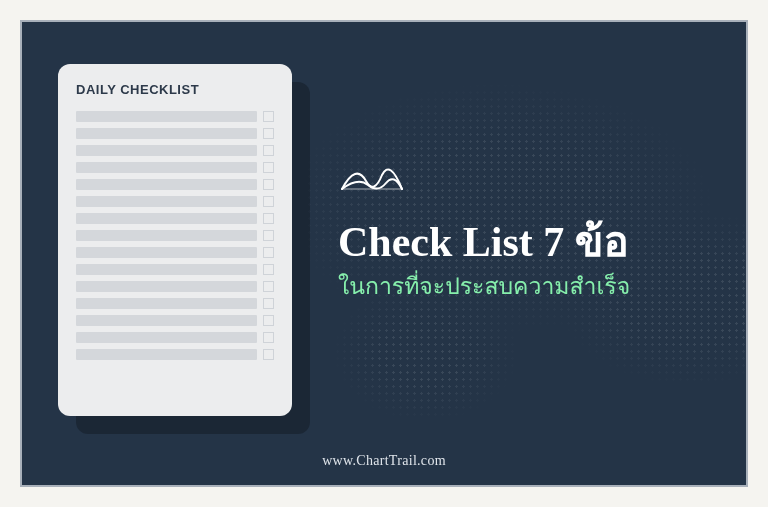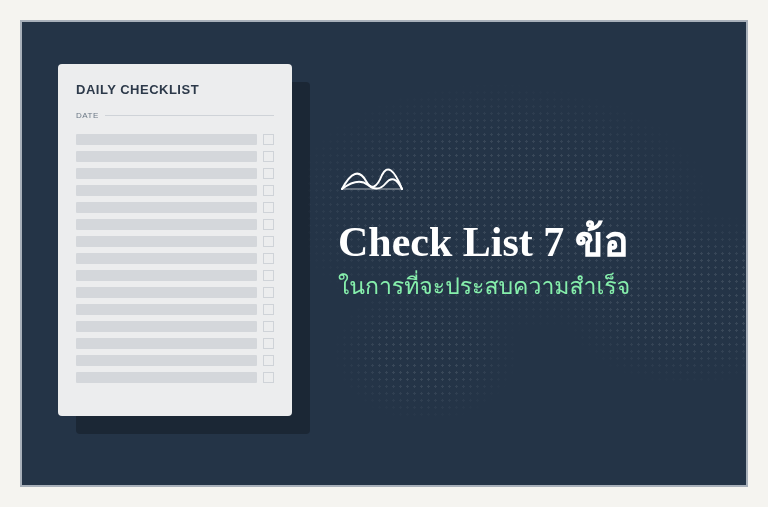--- a/index.html
+++ b/index.html
@@ -31,21 +31,21 @@
             mask-image: radial-gradient(ellipse 65% 50% at 40% 35%, #000 35%, transparent 70%),
                         radial-gradient(ellipse 40% 35% at 80% 60%, #000 35%, transparent 70%),
                         radial-gradient(ellipse 30% 30% at 25% 75%, #000 30%, transparent 65%);
   }
   
   .card {
     position: absolute;
     left: 36px; top: 42px;
     width: 234px; height: 352px;
     background: #ecedee;
-    border-radius: 4px;
+    border-radius: 12px;
     box-shadow: 18px 18px 0 rgba(0,0,0,0.25);
     padding: 18px 18px 14px 18px;
   }
   .card-title {
     font-family: Arial, Helvetica, sans-serif;
     font-weight: 700;
     font-size: 13px;
     letter-spacing: 0.5px;
     color: #2d3a4a;
     margin-bottom: 14px;
@@ -121,24 +121,20 @@
   }
 </style>
 </head>
 <body>
 
 <div class="frame">
   <div class="world-map"></div>
 
   <div class="card">
     <div class="card-title">DAILY CHECKLIST</div>
-    <div class="card-date">
-      <span>DATE</span>
-      <span class="line"></span>
-    </div>
     <div class="rows" id="checklist-rows">
         <div class="row">
           <div class="bar"></div>
           <div class="box"></div>
         </div>
         <div class="row">
           <div class="bar"></div>
           <div class="box"></div>
         </div>
         <div class="row">
@@ -203,13 +199,14 @@
         <path d="M4 32 Q20 20 30 28 Q40 36 48 26 Q56 16 64 32"></path>
         <path d="M4 32 L64 32" stroke-width="1" opacity="0.6"></path>
       </svg>
     </span>
     <div class="title">Check List 7 ข้อ</div>
     <div class="subtitle">
       <span>ในการที่จะประสบความสำเร็จ</span><br>
     </div>
   </div>
 
+  <div class="footer-url">www.ChartTrail.com</div>
 </div>
 
 </body></html>

